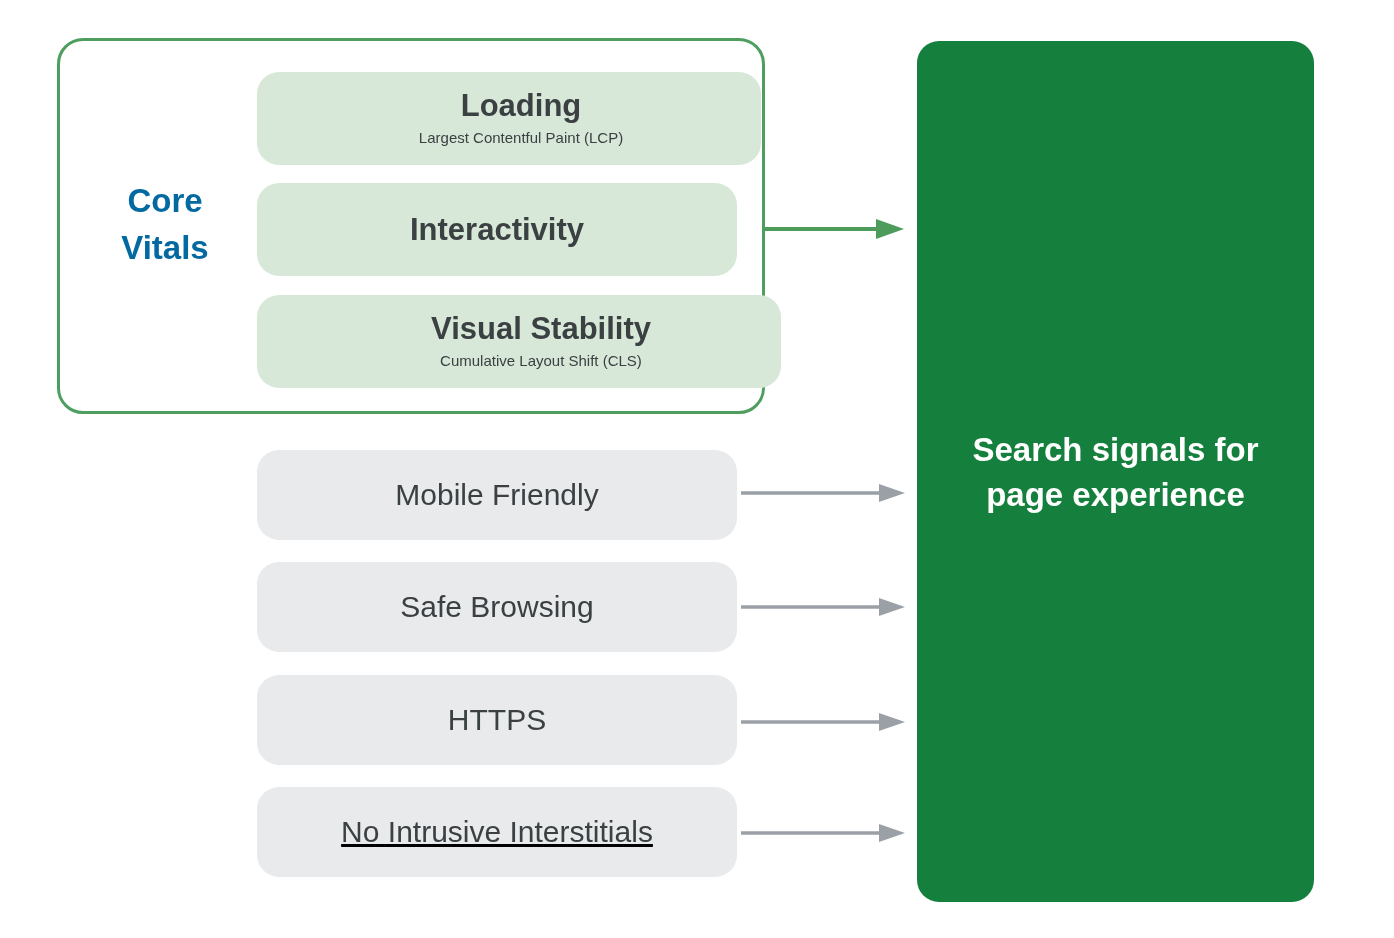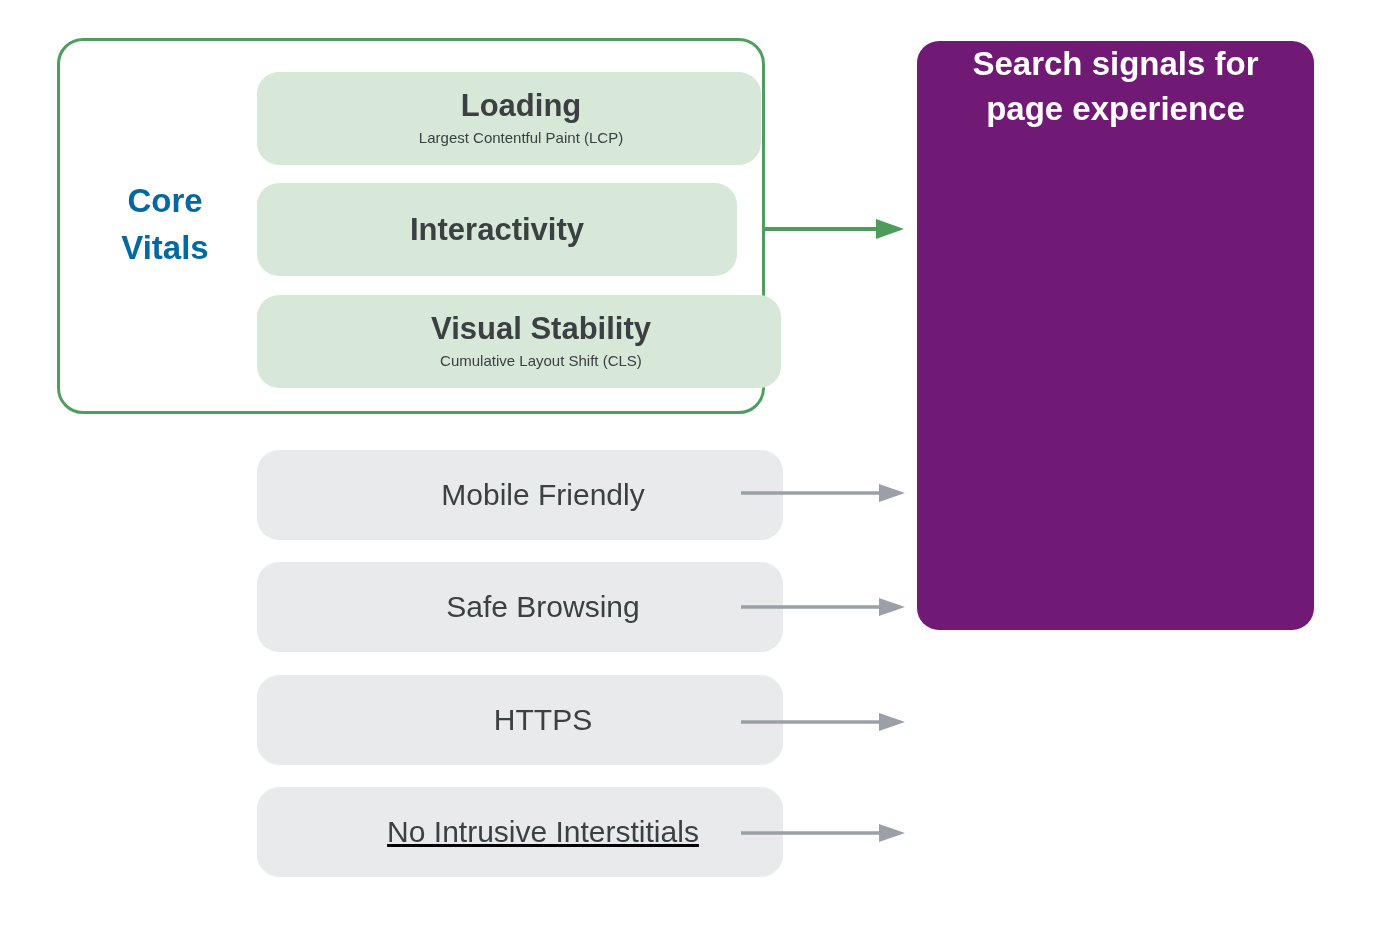--- a/index.html
+++ b/index.html
@@ -72,21 +72,20 @@
   .signal-box {
     position: absolute;
     left: 257px;
     width: 480px;
     height: 90px;
     background: #e9eaec;
     border-radius: 22px;
     display: flex;
     align-items: center;
     justify-content: center;
-    padding-left: 46px;
   }
   .signal-box.s0 { top: 450px; }
   .signal-box.s1 { top: 562px; }
   .signal-box.s2 { top: 675px; }
   .signal-box.s3 { top: 787px; text-decoration: underline; }
   .signal-label {
     color: #3b4043;
     font-size: 30px;
     font-weight: 500;
   }
@@ -98,24 +97,25 @@
   .arrow.g1 { left: 741px; top: 595px; }
   .arrow.g2 { left: 741px; top: 710px; }
   .arrow.g3 { left: 741px; top: 821px; }
 
   
   .result-box {
     position: absolute;
     left: 917px;
     top: 41px;
     width: 397px;
-    height: 589px;
-    background: #701a75;
+    height: 861px;
+    background: #15803d;
     border-radius: 22px;
     display: flex;
+    align-items: center;
     justify-content: center;
   }
   .result-label {
     max-width: 290px;
     text-align: center;
     color: #ffffff;
     font-size: 33px;
     font-weight: bold;
     line-height: 45px;
   }

